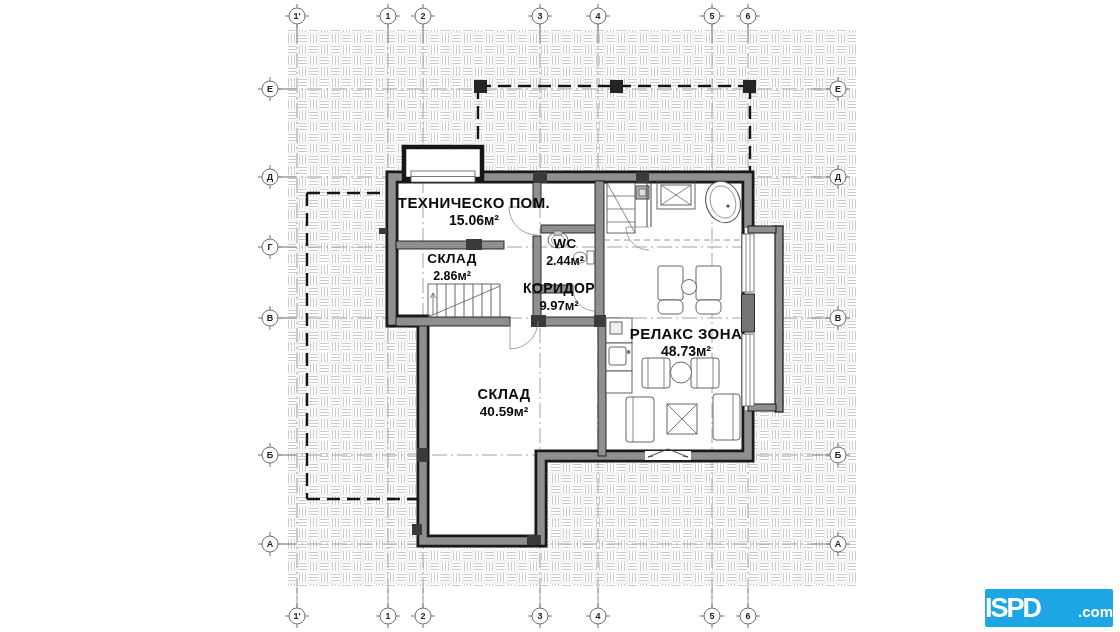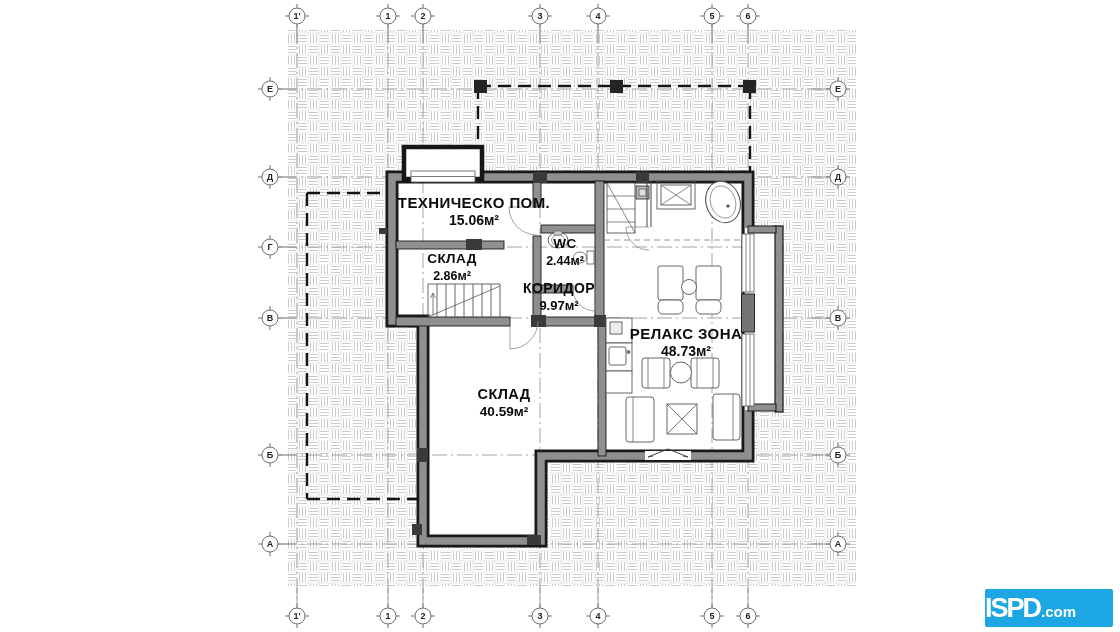--- a/index.html
+++ b/index.html
@@ -1,20 +1,20 @@
 <!DOCTYPE html>
 <html><head>
 <meta charset="utf-8">
 <style>
   html,body{margin:0;padding:0;background:#ffffff;}
   .stage{position:relative;width:1120px;height:632px;background:#fff;overflow:hidden;
          font-family:"Liberation Sans",sans-serif;}
   svg text{font-family:"Liberation Sans","DejaVu Sans",sans-serif;}
   .logo{position:absolute;left:985px;top:589px;width:128px;height:38px;
-        display:flex;align-items:center;justify-content:flex-start;gap:1px;
+        display:flex;align-items:center;justify-content:space-between;gap:1px;
         border-radius:2px;cursor:pointer;}
   .logo .big{color:#fff;font-weight:bold;font-size:27px;letter-spacing:-2px;line-height:1;}
   .logo .small{color:#fff;font-weight:bold;font-size:15px;letter-spacing:0px;line-height:1;margin-top:7px;}
 </style>
 </head>
 <body>
 
 <div class="stage">
 
 <svg id="plan" width="1120" height="632" viewBox="0 0 1120 632">

